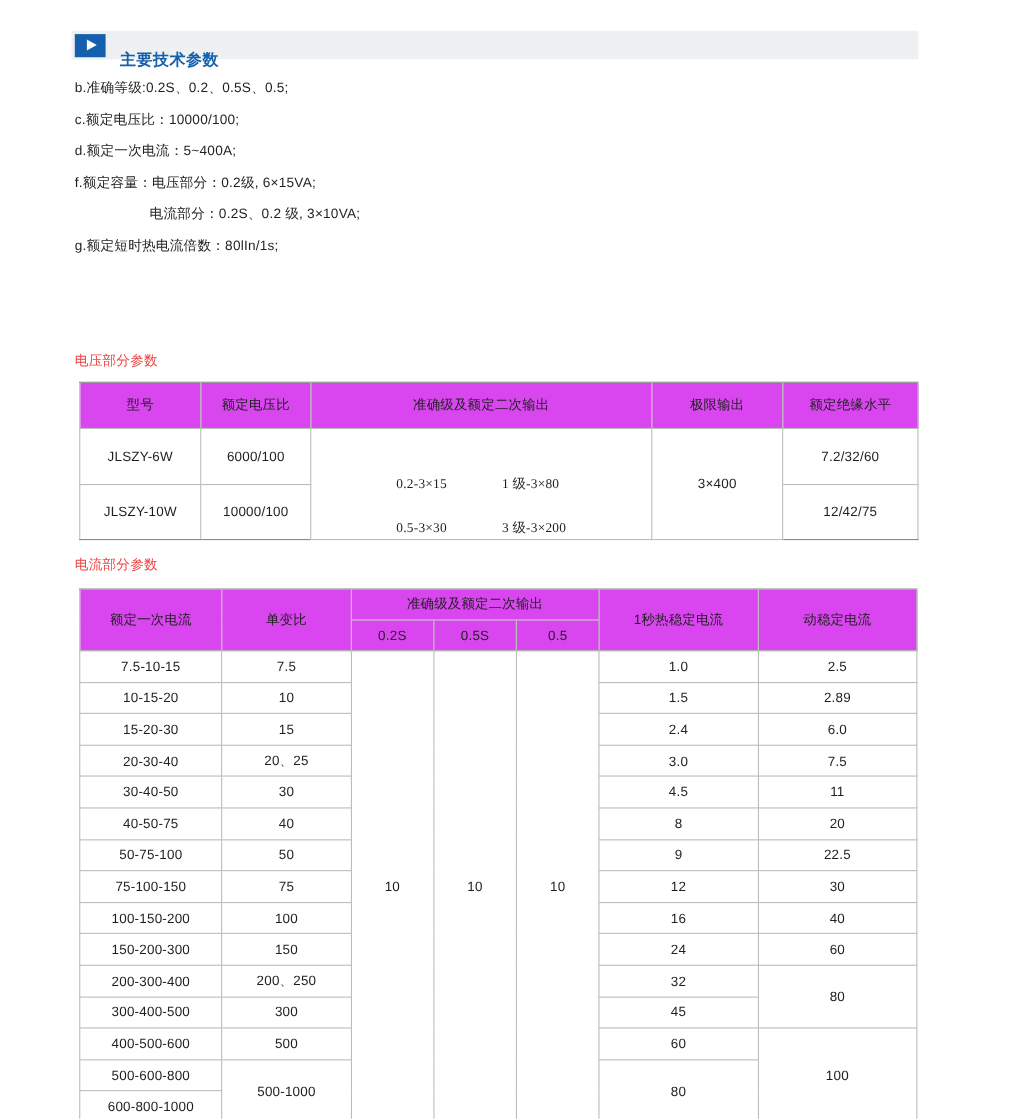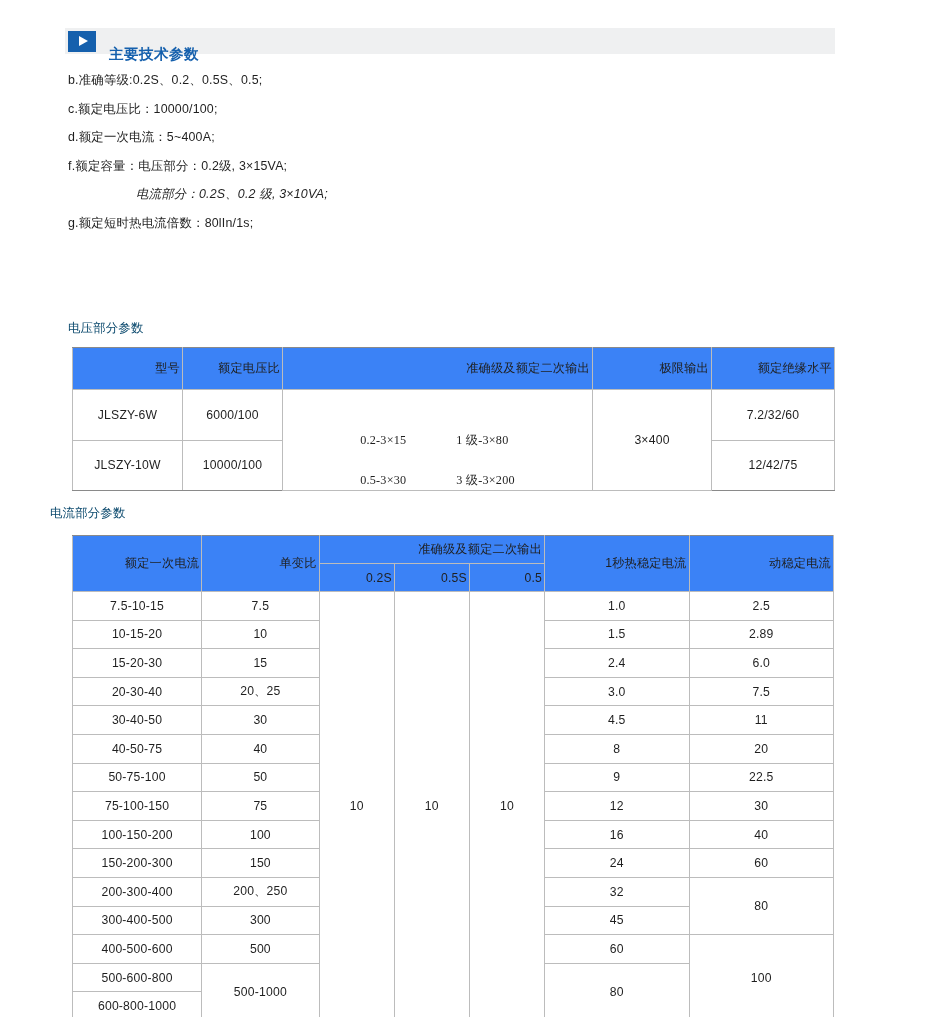--- a/index.html
+++ b/index.html
@@ -64,54 +64,52 @@
   }
   .spec-line {
     font-size: 12.4px;
     line-height: 28.6px;
     color: #1f1f1f;
     white-space: nowrap;
     letter-spacing: 0.2px;
   }
   .spec-line.indented {
     padding-left: 68px;
-    font-style: italic;
   }
 
   
   .table-caption {
     position: absolute;
     font-size: 12.4px;
-    color: #0c4a6e;
+    color: #ef4444;
     white-space: nowrap;
     letter-spacing: 0.2px;
   }
   #caption-voltage { left: 68px; top: 320px; }
-  #caption-current { left: 50px; top: 505px; text-align: center; }
+  #caption-current { left: 68px; top: 505px; text-align: center; }
 
   
   table.spec-table {
     position: absolute;
     border-collapse: collapse;
     font-size: 12.2px;
     color: #1f1f1f;
     table-layout: fixed;
   }
   table.spec-table td,
   table.spec-table th {
     border: 1px solid #bcbcbc;
     text-align: center;
     vertical-align: middle;
     font-weight: normal;
     padding: 0 2px;
     letter-spacing: 0.2px;
   }
   table.spec-table th {
-    background: #3b82f6;
-    text-align: right;
+    background: #d946ef;
   }
   table.spec-table .outer-top { border-top: 1.6px solid #8a8a8a; }
   table.spec-table .outer-bottom { border-bottom: 1.6px solid #8a8a8a; }
 
   
   #voltage-table {
     left: 72px;
     top: 347px;
     width: 762px;
   }
@@ -146,21 +144,21 @@
   <div class="band-marker">
     <div class="tri"></div>
   </div>
   <div class="band-title">主要技术参数</div>
 </div>
 
 <div class="spec-list">
   <div class="spec-line">b.准确等级:0.2S、0.2、0.5S、0.5;</div>
   <div class="spec-line">c.额定电压比：10000/100;</div>
   <div class="spec-line">d.额定一次电流：5~400A;</div>
-  <div class="spec-line">f.额定容量：电压部分：0.2级, 3×15VA;</div>
+  <div class="spec-line">f.额定容量：电压部分：0.2级, 6×15VA;</div>
   <div class="spec-line indented">电流部分：0.2S、0.2 级, 3×10VA;</div>
   <div class="spec-line">g.额定短时热电流倍数：80lIn/1s;</div>
 </div>
 
 <div class="table-caption" id="caption-voltage">电压部分参数</div>
 
 <table class="spec-table" id="voltage-table">
   <colgroup>
     <col style="width:110px">
     <col style="width:100px">

